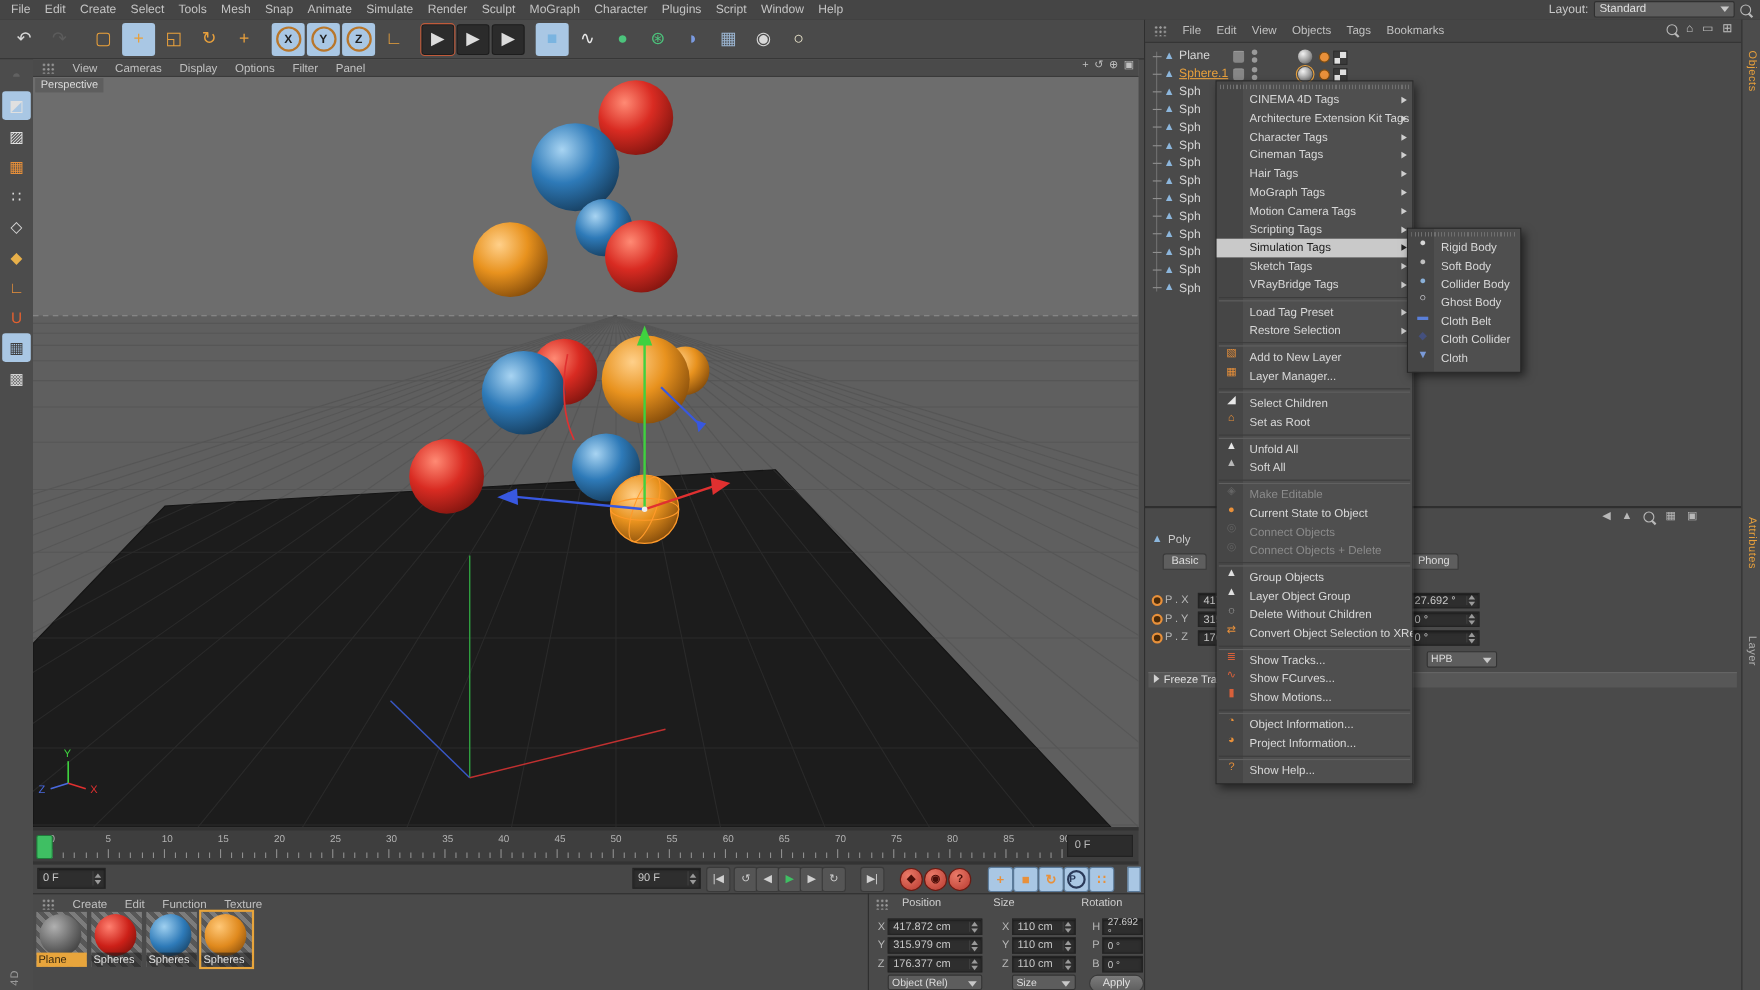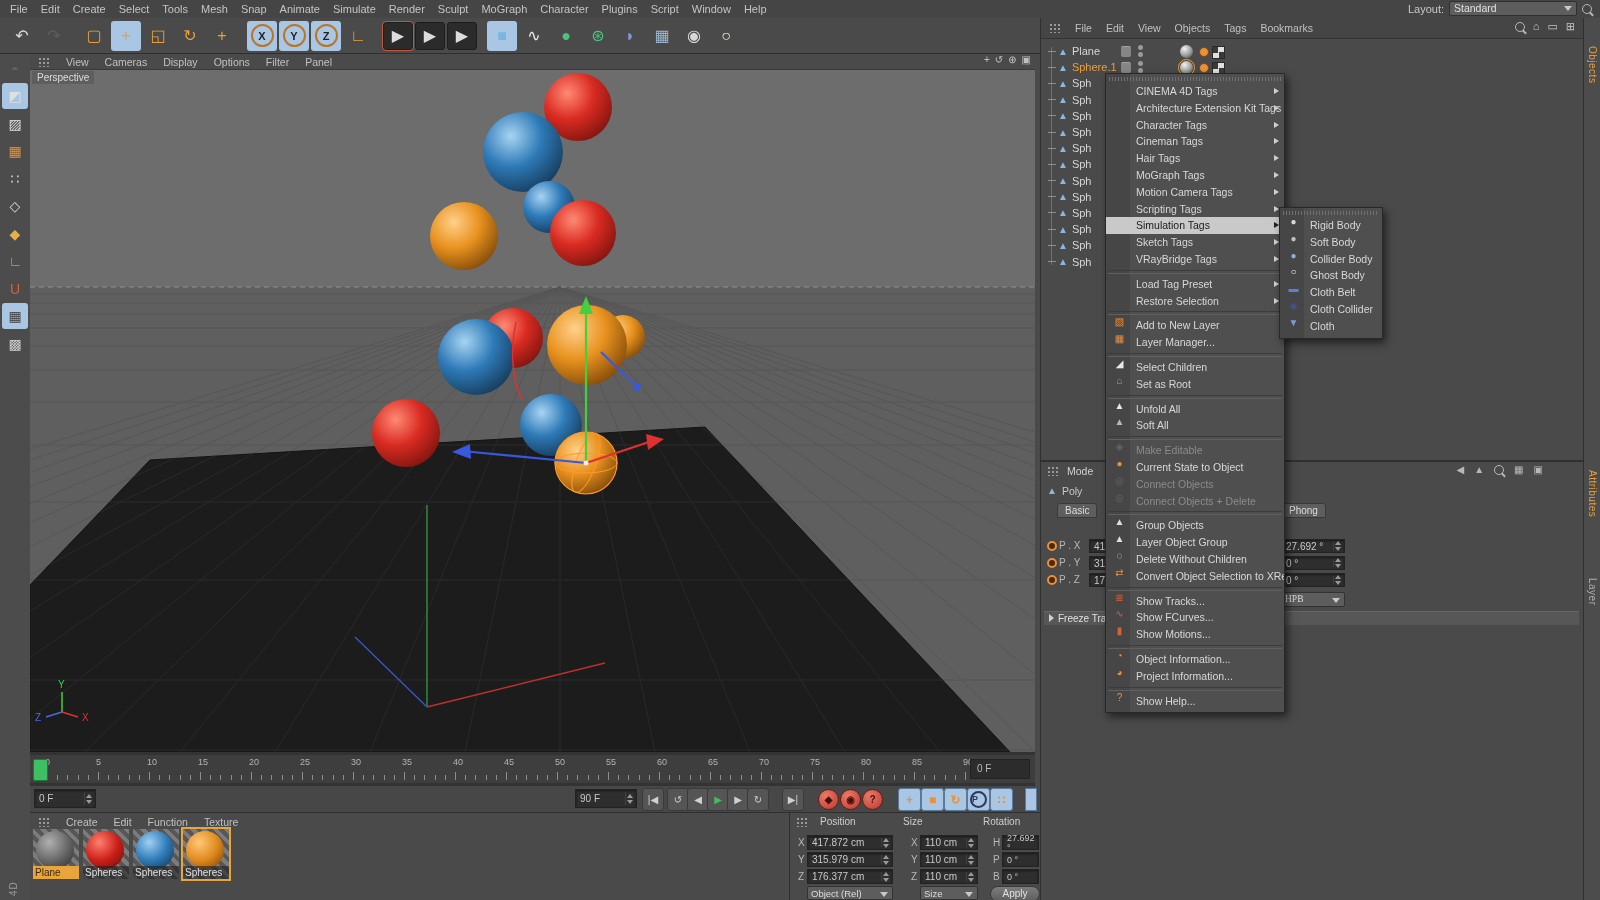--- a/index.html
+++ b/index.html
@@ -67,21 +67,21 @@
   .dd{position:absolute;background:#5d5d5d;border:1px solid #333;border-radius:2px;color:#ddd;font-size:9.5px;padding:1px 3px;box-sizing:border-box;}
   #apply-btn{position:absolute;background:linear-gradient(#7c7c7c,#5e5e5e);border:1px solid #3a3a3a;border-radius:9px;color:#e2e2e2;font-size:10px;text-align:center;}
   
   #om{position:absolute;left:1040px;top:18px;width:543px;height:442px;background:#4a4a4a;border-left:1px solid #2f2f2f;box-sizing:border-box;}
   #om-menu{height:20px;background:#454545;border-bottom:1px solid #333;display:flex;align-items:center;gap:14px;padding-left:8px;font-size:10.5px;color:#c0c0c0;}
   #om-icons{position:absolute;right:8px;top:3px;display:flex;gap:8px;font-size:11px;color:#c0c0c0;align-items:center;}
   .om-row{position:relative;height:16.2px;display:flex;align-items:center;font-size:11px;color:#d6d6d6;}
   .om-row .tree{width:8px;border-top:1px solid #909090;margin-left:7px;flex:none;}
   .om-row .oicon{font-size:10px;color:#8cb6dc;margin:0 4px 0 2px;flex:none;}
   .om-row .oname{white-space:nowrap;}
-  .om-row .oname.sel{color:#e8a03c;}
+  .om-row .oname.sel{color:#e8a03c;text-decoration:underline;}
   .tgl-sq{position:absolute;left:80px;top:3px;width:10px;height:10px;background:#868686;border-radius:2px;border-top:1px solid #a2a2a2;}
   .tgl-dots{position:absolute;left:97px;top:2px;display:flex;flex-direction:column;gap:2px;}
   .tgl-dots i{width:5px;height:5px;border-radius:50%;background:#9a9a9a;}
   .tag-ball{position:absolute;left:139px;top:2px;width:13px;height:13px;border-radius:50%;background:radial-gradient(circle at 35% 30%,#f2f2f2,#9a9a9a 55%,#484848);}
   .tag-ball.selbox{outline:1px solid #e8a03c;outline-offset:1px;}
   .tag-dot{position:absolute;left:158px;top:4px;width:8px;height:8px;border-radius:50%;background:#e8903a;border:1px solid #7a4a10;}
   .tag-checker{position:absolute;left:171px;top:3px;width:11px;height:11px;border:1px solid #2a2a2a;background:conic-gradient(#e0e0e0 0 25%,#3a3a3a 0 50%,#e0e0e0 0 75%,#3a3a3a 0);}
   #om-vline{position:absolute;left:10px;top:8px;width:1px;height:218px;background:#8a8a8a;opacity:.6;}
   
   #am{position:absolute;left:1040px;top:460px;width:543px;height:440px;background:#4a4a4a;border-left:1px solid #2f2f2f;border-top:2px solid #2f2f2f;box-sizing:border-box;font-size:10.5px;}
@@ -821,24 +821,20 @@
         </div>
         <div class="om-row">
           <span class="tree"></span>
           <span class="oicon">▲</span>
           <span class="oname">Sph</span>
         </div>
       </div>
   </div>
 
   <div id="am">
-    <div id="am-header">
-      <span class="grip"></span>
-      <span>Mode</span>
-    </div>
     <div id="am-icons">
       <span class="ico">◀</span>
       <span class="ico">▲</span>
       <span class="mag"></span>
       <span class="ico">▦</span>
       <span class="ico">▣</span>
     </div>
     <div style="position:absolute;left:6px;top:23px;display:flex;align-items:center;gap:5px;">
       <span class="ico" style="color:#8cb6dc;font-size:10px;">▲</span>
       <span>Poly</span>
@@ -876,21 +872,21 @@
           <span>176.377 cm</span>
         </div>
         <div class="fld" style="left: 240px; top: 111px; width: 64px; height: 14px;">
           <span>0 °</span>
           <span class="spin">
             <i class="up"></i>
             <i class="dn"></i>
           </span>
         </div>
       </div>
-    <div class="dd" style="left:240px;top:130px;width:64px;height:15px;font-family:Liberation Serif, serif;"><span>HPB</span><i class="dd-arrow" style="top:5px;"></i></div>
+    <div class="dd" style="left:256px;top:130px;width:64px;height:15px;"><span>HPB</span><i class="dd-arrow" style="top:5px;"></i></div>
     <div class="am-bar" style="top:149px;"><span class="exp-tri"></span><span>Freeze Transformation</span></div>
   </div>
 
   <div id="side-strip">
     <div class="side-tab" style="top:28px;color:#e8a03c;">Objects</div>
     <div class="side-tab" style="top:452px;color:#e8a03c;">Attributes</div>
     <div class="side-tab" style="top:560px;color:#b0b0b0;">Layer</div>
   </div>
 
   <div class="menu" id="context-menu" style="left:1105px;top:73px;width:178px;">

